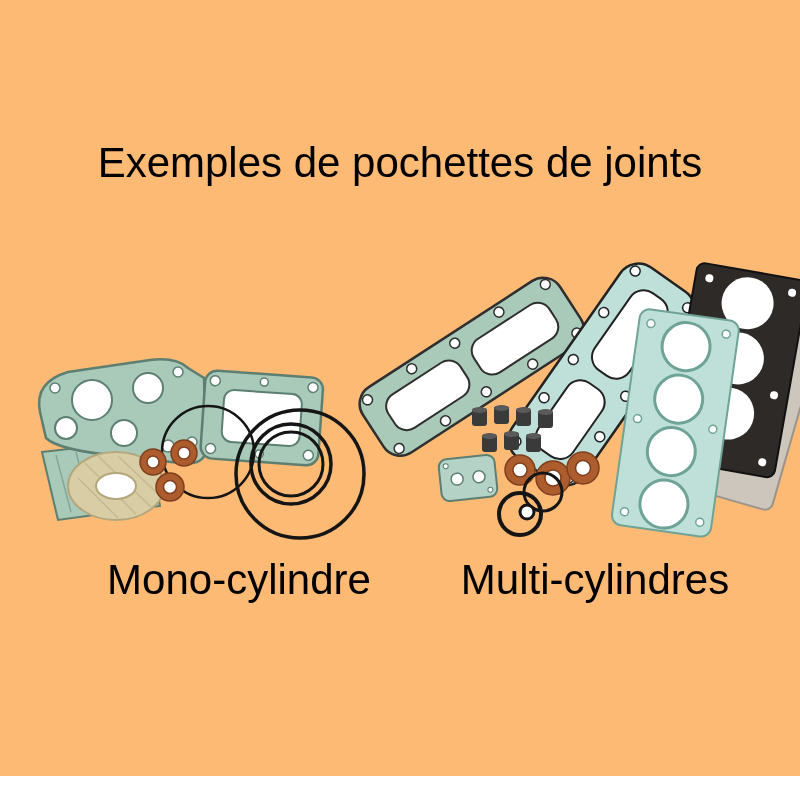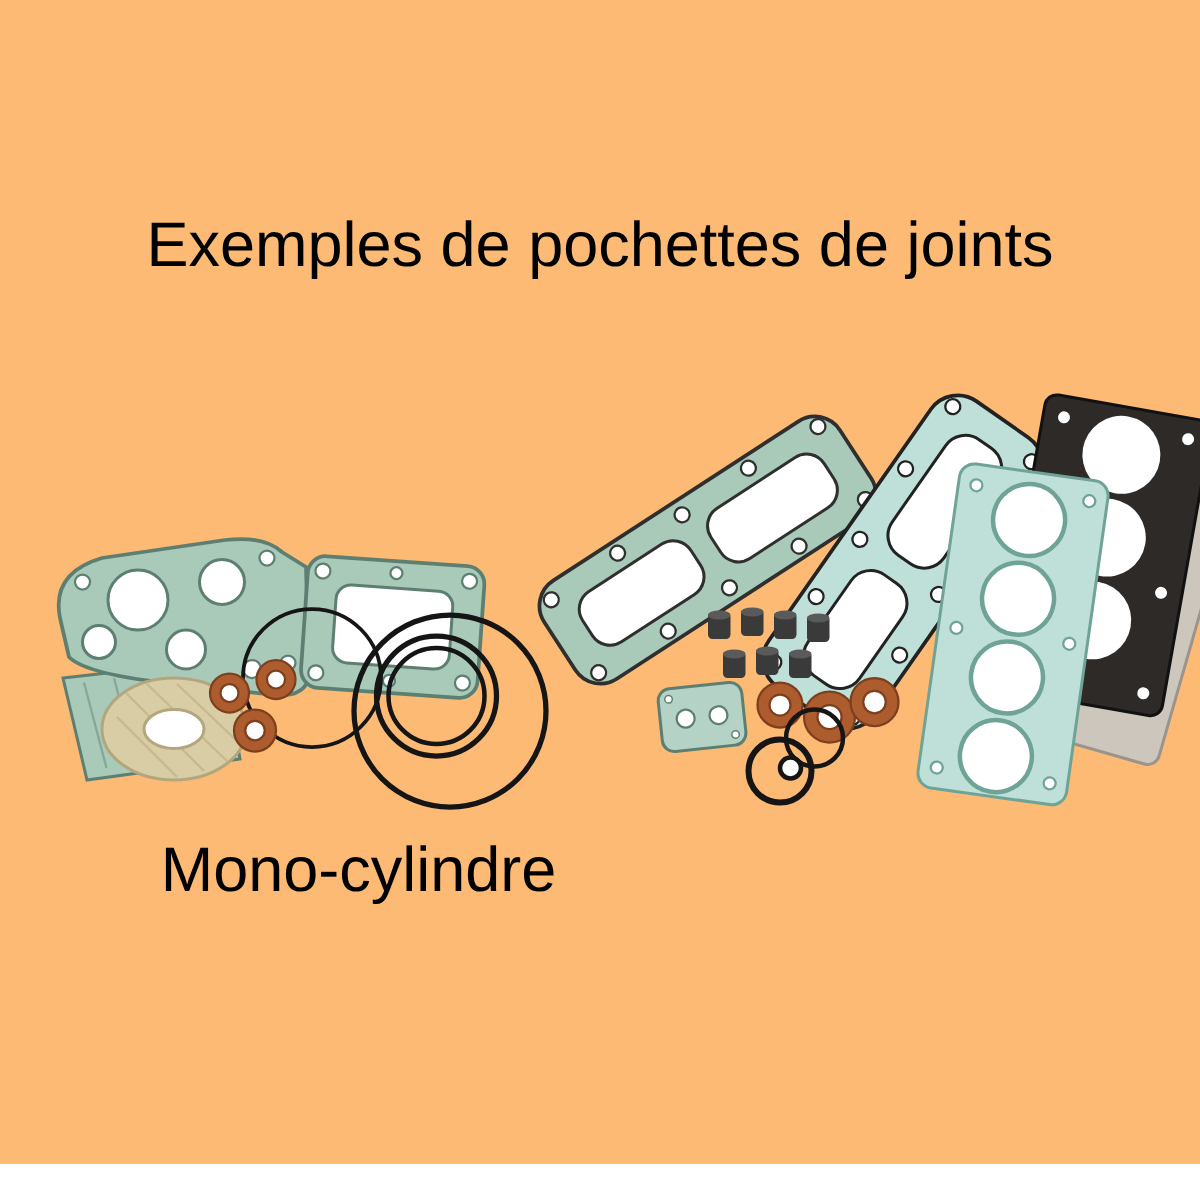--- a/index.html
+++ b/index.html
@@ -224,14 +224,15 @@
       </g>
 
       <g>
         <circle cx="520" cy="514" r="21" fill="none" stroke="#151515" stroke-width="4"></circle>
         <circle cx="527" cy="512" r="7" fill="#ffffff" stroke="#151515" stroke-width="3"></circle>
       </g>
     </g>
   </svg>
 
   <div class="caption mono">Mono-cylindre</div>
+  <div class="caption multi">Multi-cylindres</div>
 
 </div>
 
 </body></html>

